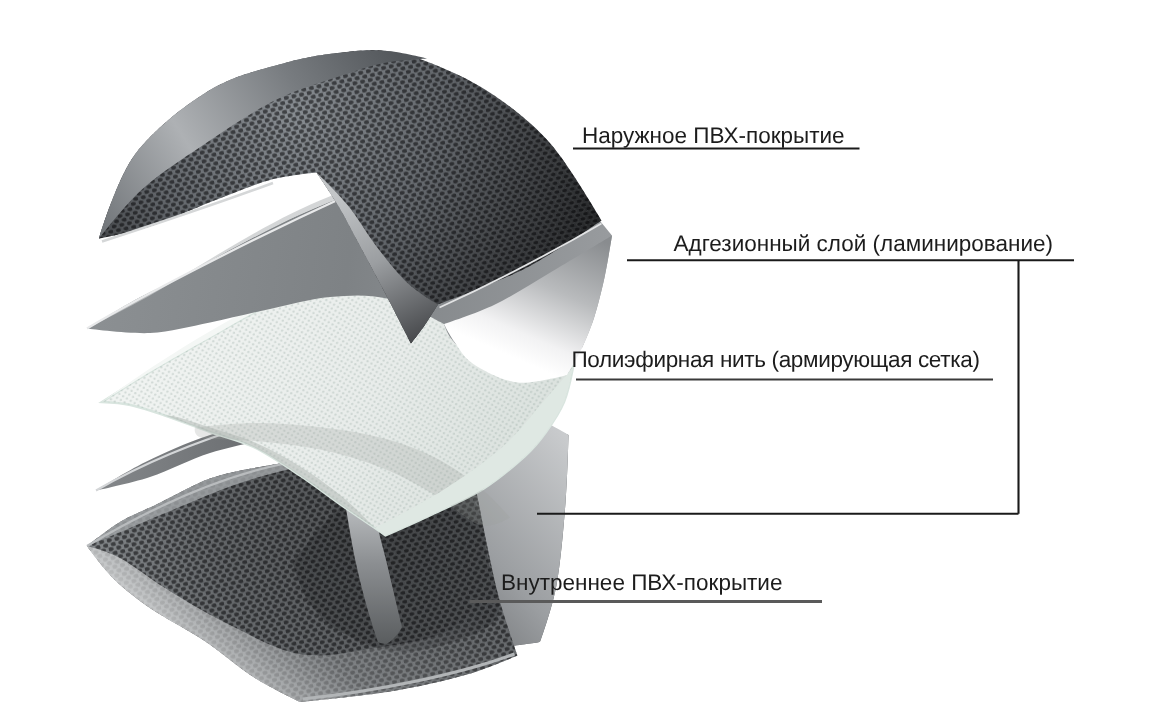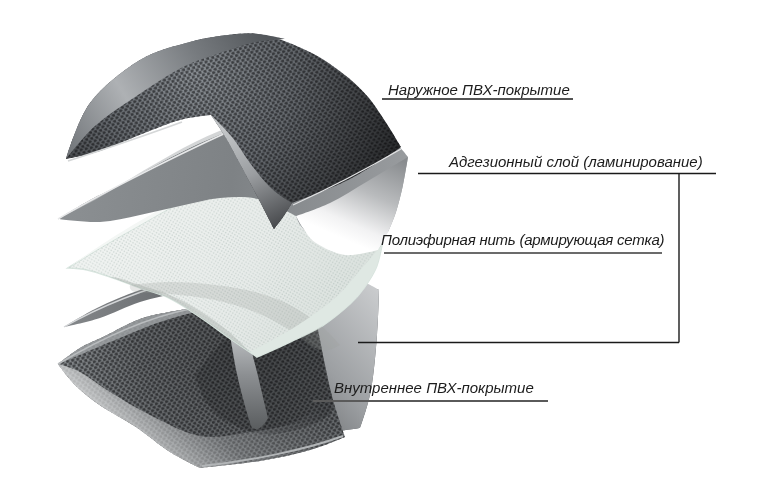--- a/index.html
+++ b/index.html
@@ -1,16 +1,16 @@
 <!DOCTYPE html>
 <html><head>
 <meta charset="utf-8">
 <style>
   html,body{margin:0;padding:0;background:#ffffff;}
-  .page{position:relative;width:784px;height:480px;background:#fff;overflow:hidden;font-style:italic;}
+  .page{position:relative;width:784px;height:480px;background:#fff;overflow:hidden;}
 </style>
 </head>
 <body>
 <div class="page">
 <svg width="784" height="480" viewBox="0 0 784 480" style="position:absolute;left:0;top:0">
   <defs>
     <pattern id="hex" width="5.2" height="6.0" patternUnits="userSpaceOnUse" patternTransform="rotate(-12)">
       <ellipse cx="1.3" cy="1.5" rx="2.05" ry="1.45" fill="rgba(8,8,10,0.55)" stroke="rgba(230,233,235,0.16)" stroke-width="0.4"></ellipse>
       <ellipse cx="3.9" cy="4.5" rx="2.05" ry="1.45" fill="rgba(8,8,10,0.55)" stroke="rgba(230,233,235,0.16)" stroke-width="0.4"></ellipse>
     </pattern>

